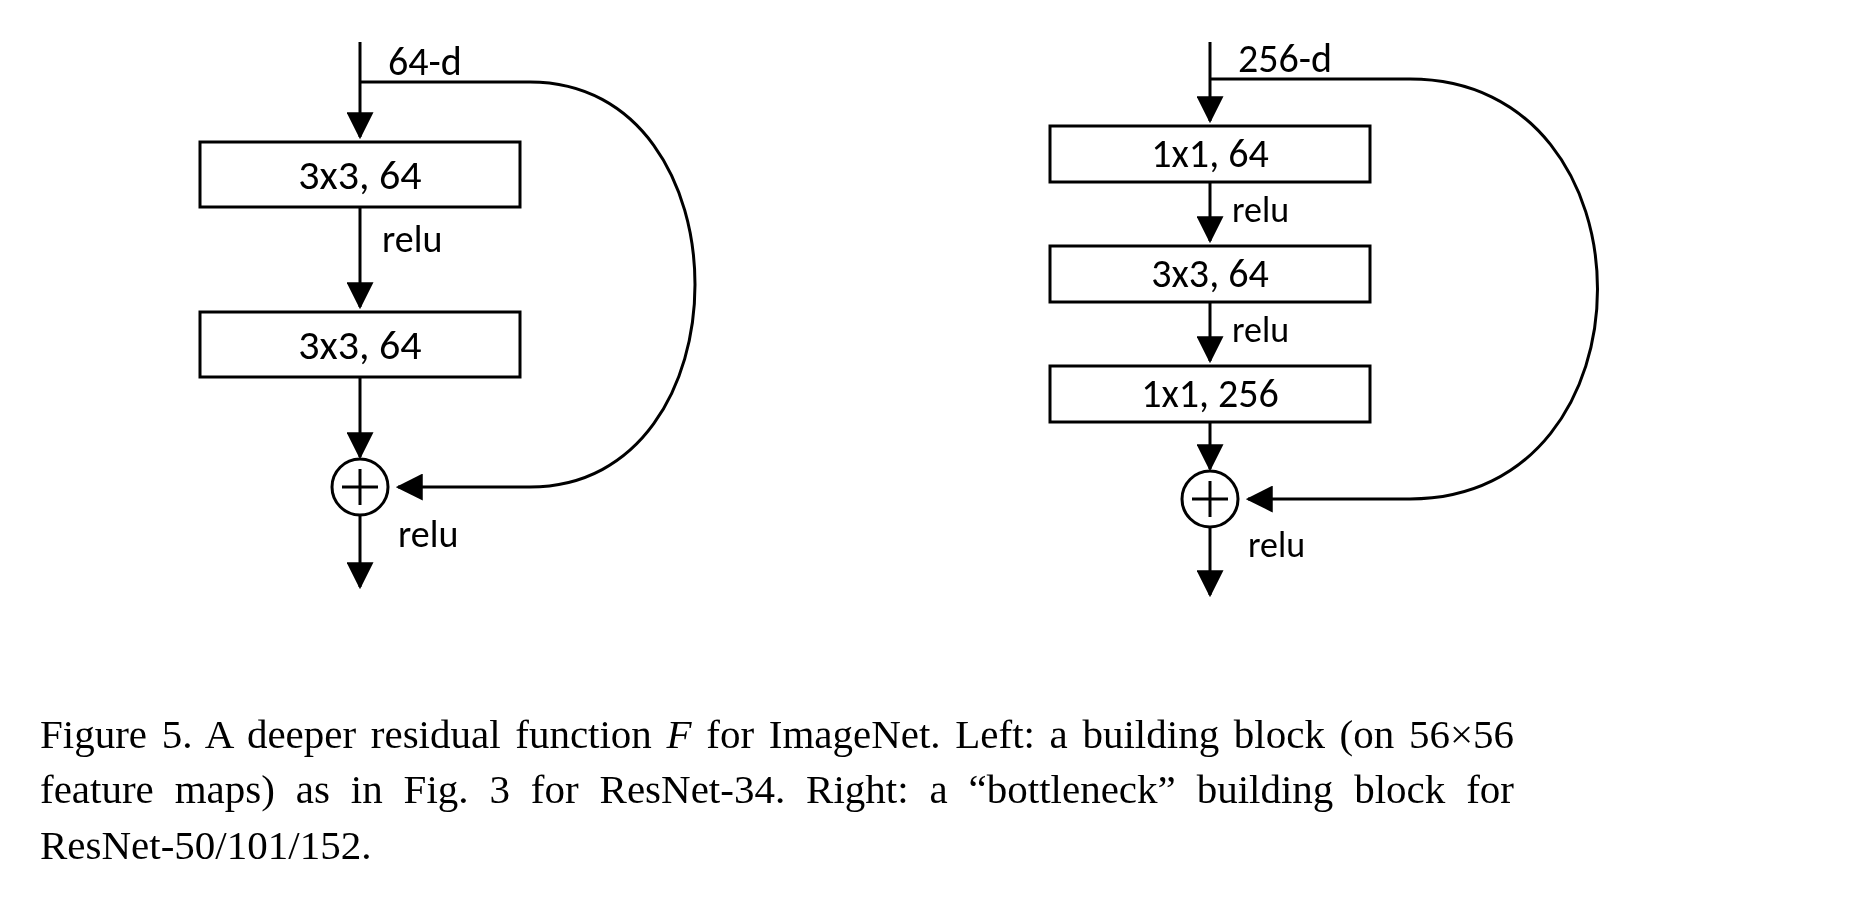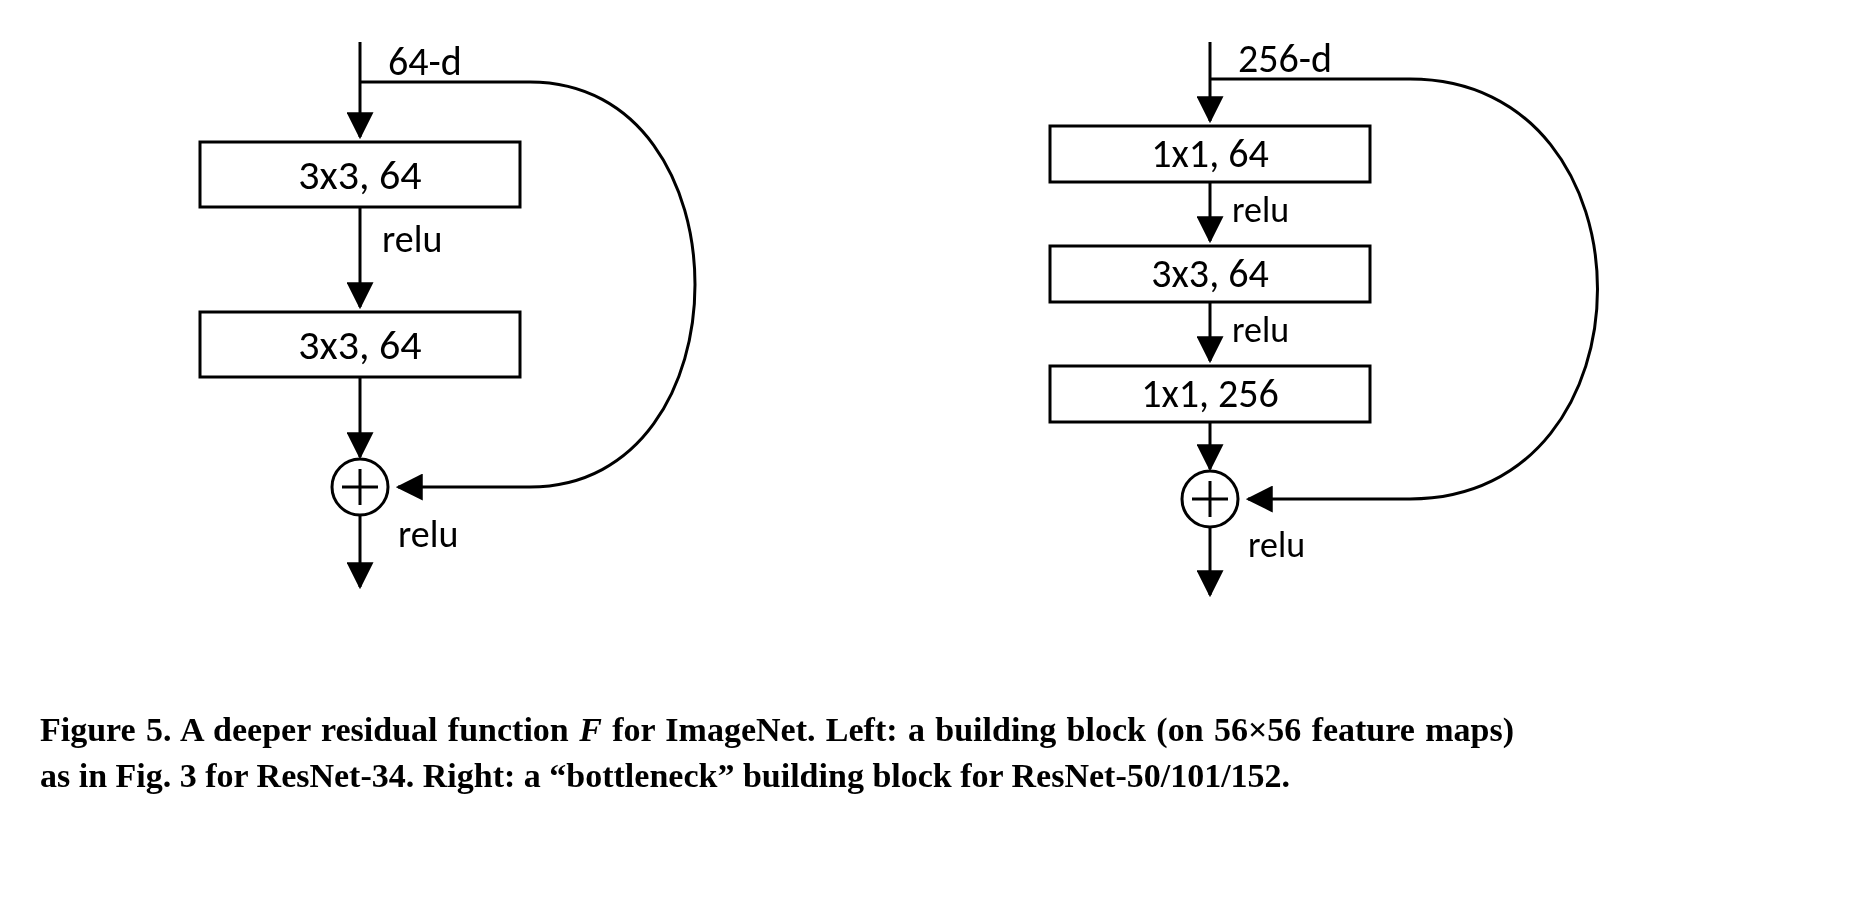--- a/index.html
+++ b/index.html
@@ -49,25 +49,24 @@
   .plus-circle {
     fill: #fff;
     stroke: #000;
     stroke-width: 3;
   }
   .caption {
     position: absolute;
     top: 680px;
     left: 40px;
     right: 58px;
-    font-size: 34px;
+    font-size: 41px;
     line-height: 1.35;
     text-align: justify;
     text-align-last: left;
-    font-weight: bold;
   }
   .caption .calF {
     font-family: "Brush Script MT", "Segoe Script", cursive;
     font-style: italic;
   }
 </style>
 </head>
 <body>
 
 <div class="page">

